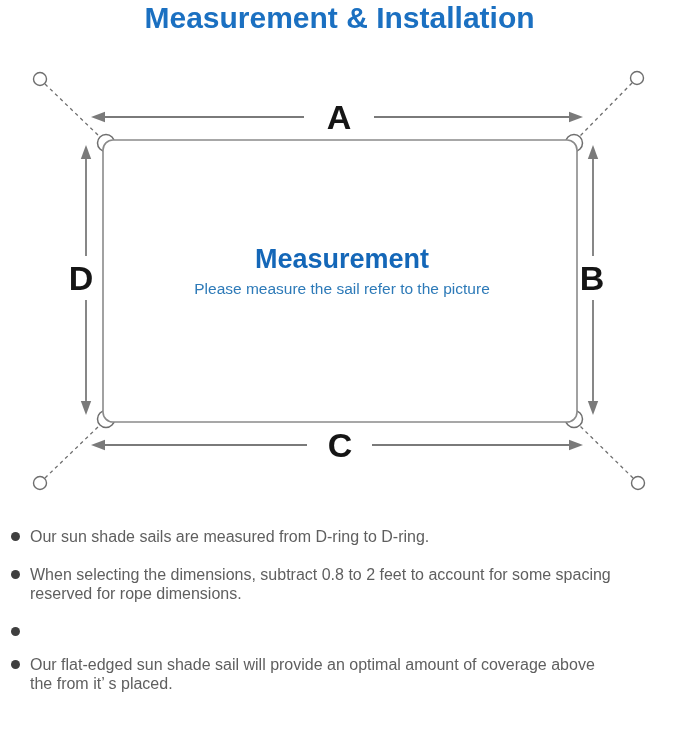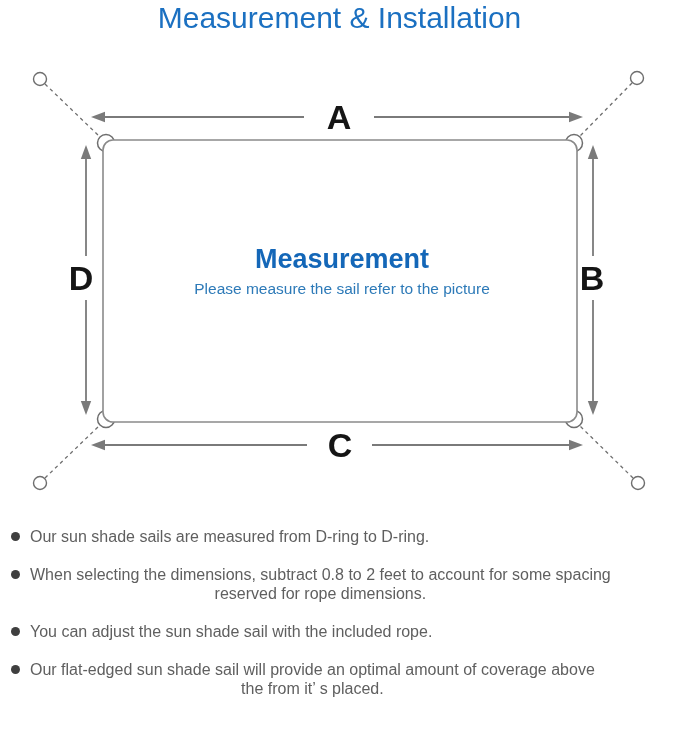--- a/index.html
+++ b/index.html
@@ -8,21 +8,21 @@
     background: #ffffff;
     font-family: "Liberation Sans", sans-serif;
     position: relative;
     overflow: hidden;
   }
   .page-title {
     position: absolute;
     top: 1px; left: 0; width: 100%;
     text-align: center;
     font-size: 30px;
-    font-weight: normal;
+    font-weight: bold;
     color: #1b70c1;
   }
   .diagram-svg {
     position: absolute;
     top: 60px; left: 0;
   }
   .dim-label {
     font-family: "Liberation Sans", sans-serif;
     font-size: 34px;
     font-weight: bold;
@@ -54,21 +54,20 @@
   .note-dot {
     flex: 0 0 9px;
     width: 9px; height: 9px;
     margin-top: 5px;
     border-radius: 50%;
     background: #3f3f3f;
   }
   .note-line {
     line-height: 19px;
     white-space: nowrap;
-    text-align: center;
   }
 </style>
 </head>
 <body>
 
 <div class="page-title">Measurement &amp; Installation</div>
 
 <svg class="diagram-svg" width="679" height="455" viewBox="0 0 679 455">
 
   <g>
@@ -139,23 +138,20 @@
   </div>
   <div class="note-item">
     <span class="note-dot"></span>
     <span>
       <div class="note-line">When selecting the dimensions, subtract 0.8 to 2 feet to account for some spacing</div>
       <div class="note-line">reserved for rope dimensions.</div>
     </span>
   </div>
   <div class="note-item">
     <span class="note-dot"></span>
-    <span>
-      <div class="note-line">You can adjust the sun shade sail with the included rope.</div>
-    </span>
   </div>
   <div class="note-item">
     <span class="note-dot"></span>
     <span>
       <div class="note-line">Our flat-edged sun shade sail will provide an optimal amount of coverage above</div>
       <div class="note-line">the from it’ s placed.</div>
     </span>
   </div>
 </div>
 

